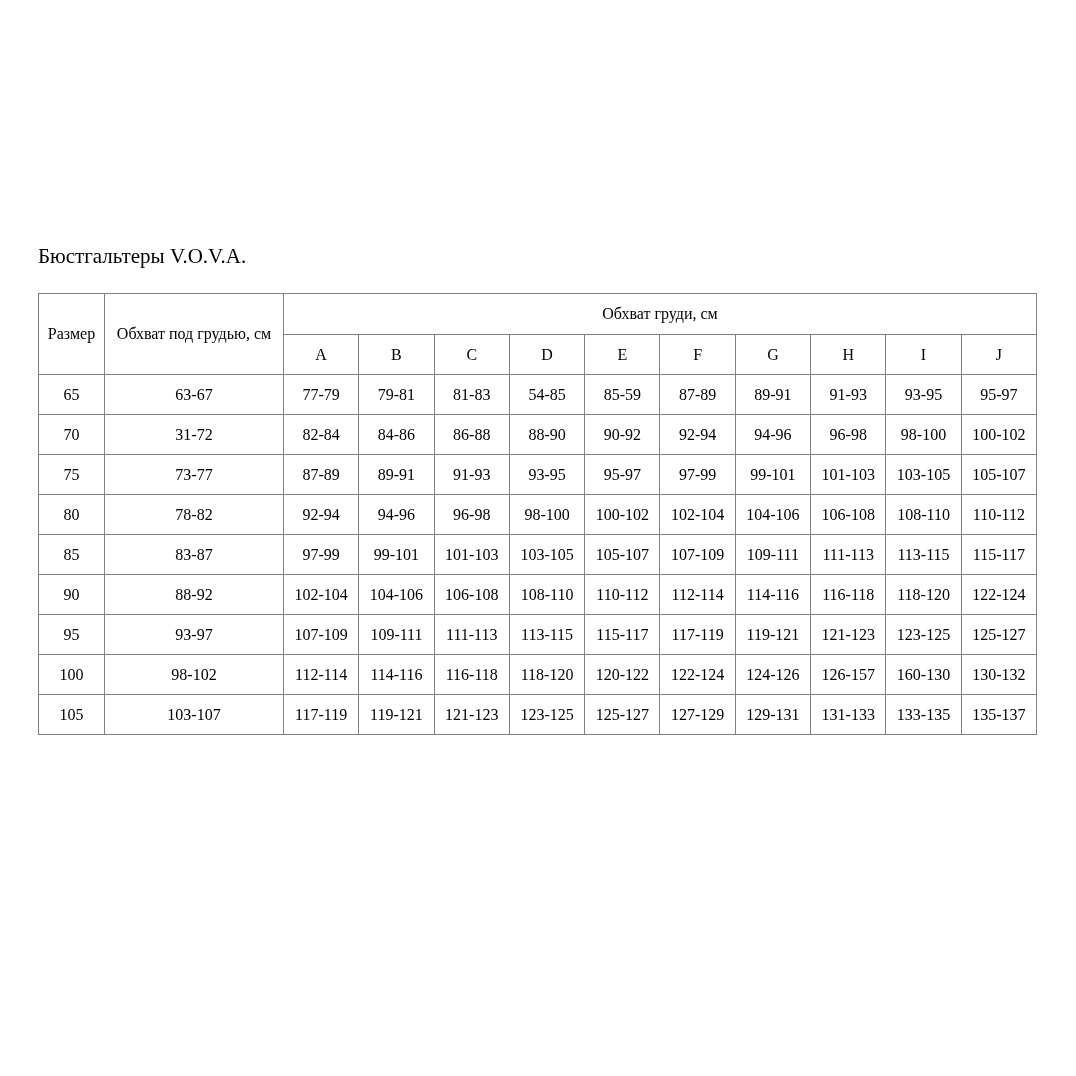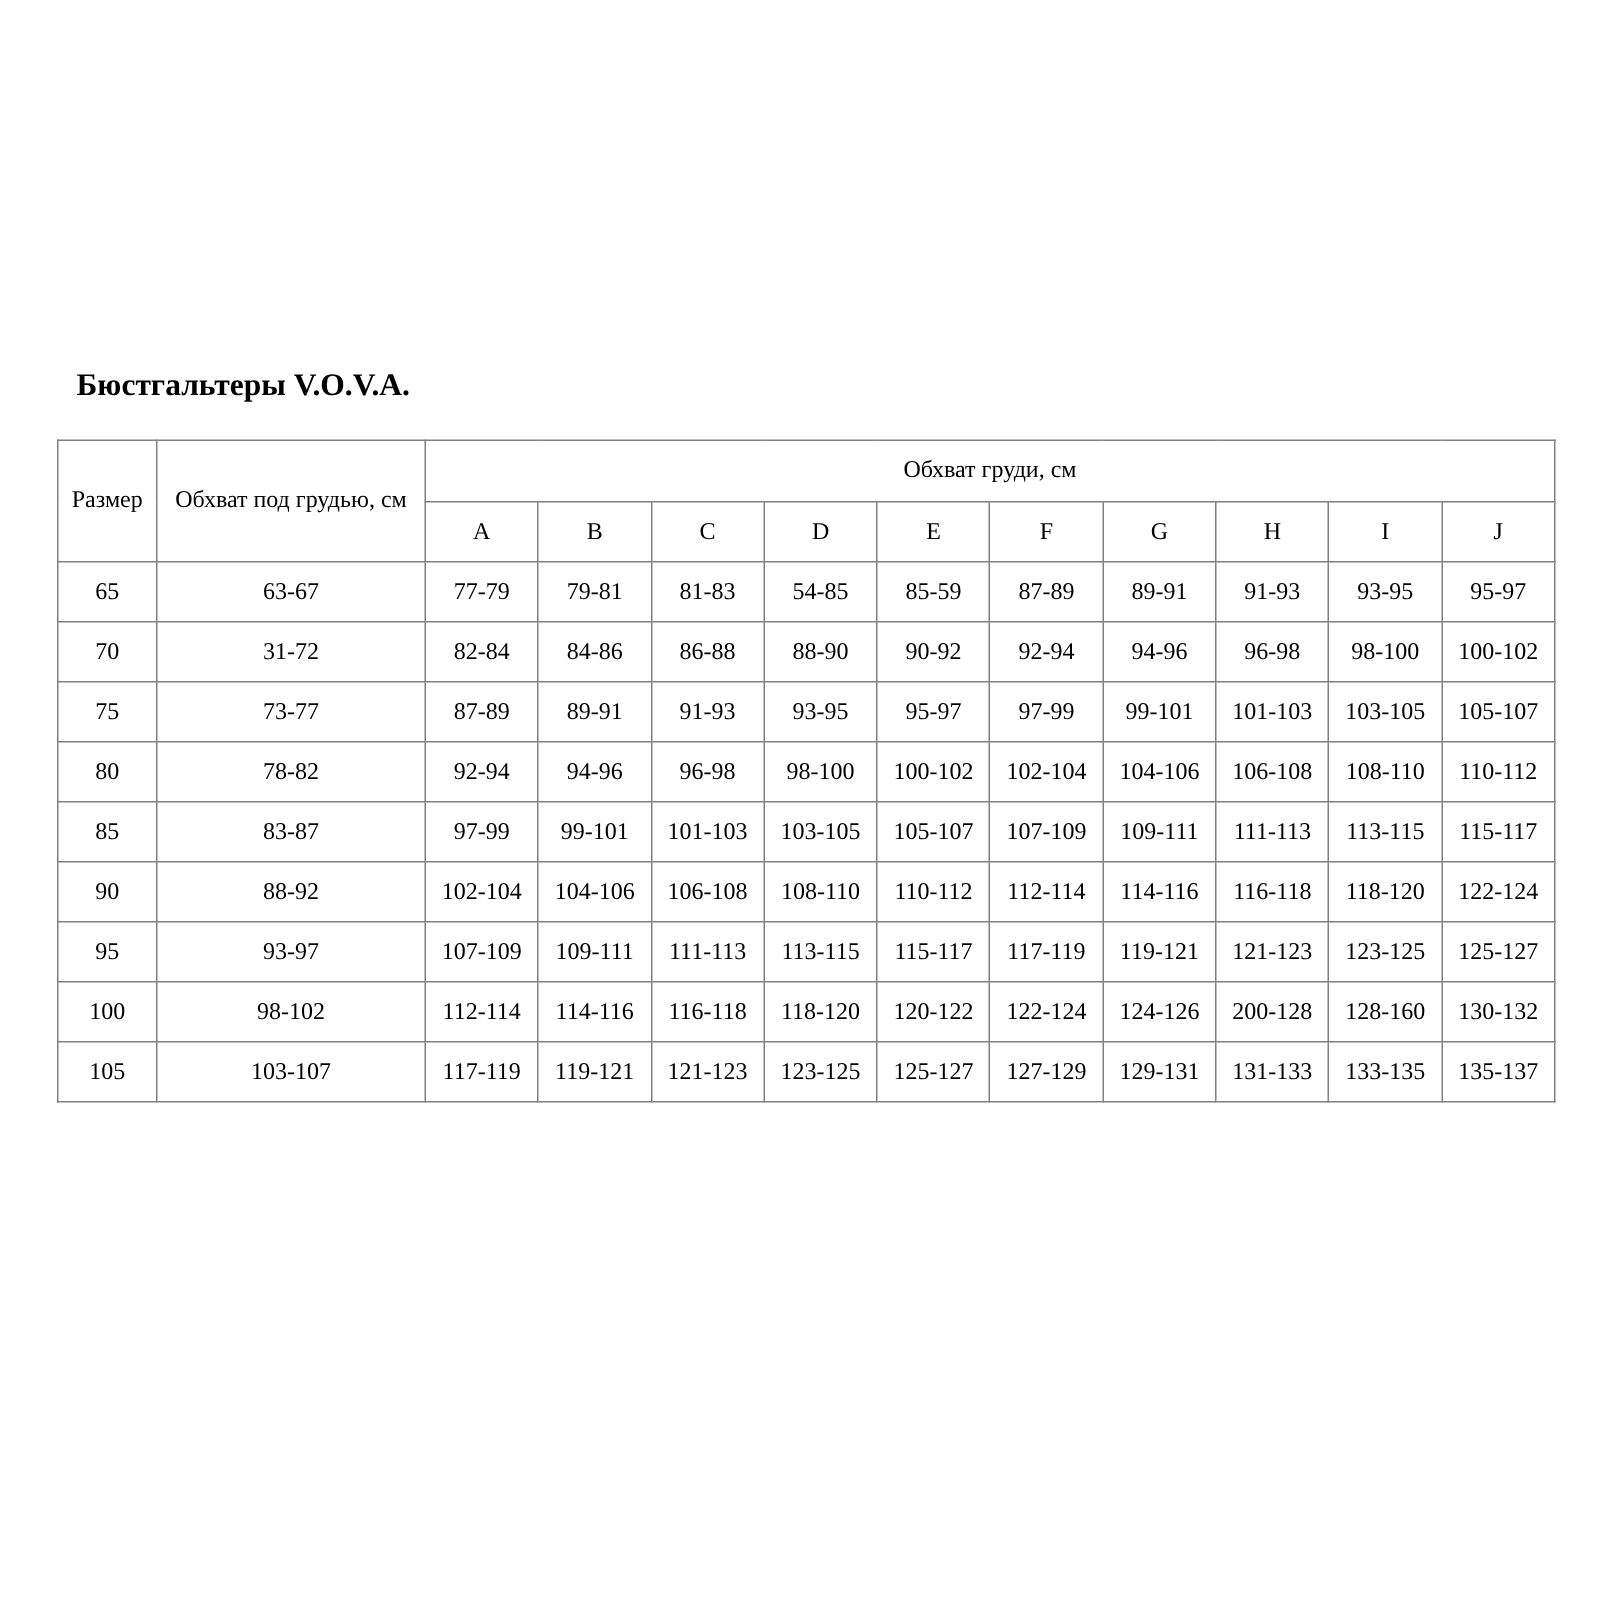--- a/index.html
+++ b/index.html
@@ -8,25 +8,25 @@
     background: #ffffff;
     width: 1076px;
     height: 1076px;
     font-family: "Liberation Serif", "DejaVu Serif", serif;
     color: #000000;
     position: relative;
     overflow: hidden;
   }
   .page-title {
     position: absolute;
-    left: 51px;
+    left: 38px;
     top: 244px;
     margin: 0;
     font-size: 21px;
-    font-weight: bold;
+    font-weight: normal;
     line-height: 1.2;
     white-space: nowrap;
   }
   table.size-table {
     position: absolute;
     left: 38px;
     top: 293px;
     width: 999px;
     border-collapse: collapse;
     table-layout: fixed;
@@ -189,22 +189,22 @@
       <tr>
         <td>100</td>
         <td>98-102</td>
         <td>112-114</td>
         <td>114-116</td>
         <td>116-118</td>
         <td>118-120</td>
         <td>120-122</td>
         <td>122-124</td>
         <td>124-126</td>
-        <td>200-128</td>
-        <td>128-160</td>
+        <td>126-157</td>
+        <td>160-130</td>
         <td>130-132</td>
       </tr>
       <tr>
         <td>105</td>
         <td>103-107</td>
         <td>117-119</td>
         <td>119-121</td>
         <td>121-123</td>
         <td>123-125</td>
         <td>125-127</td>

